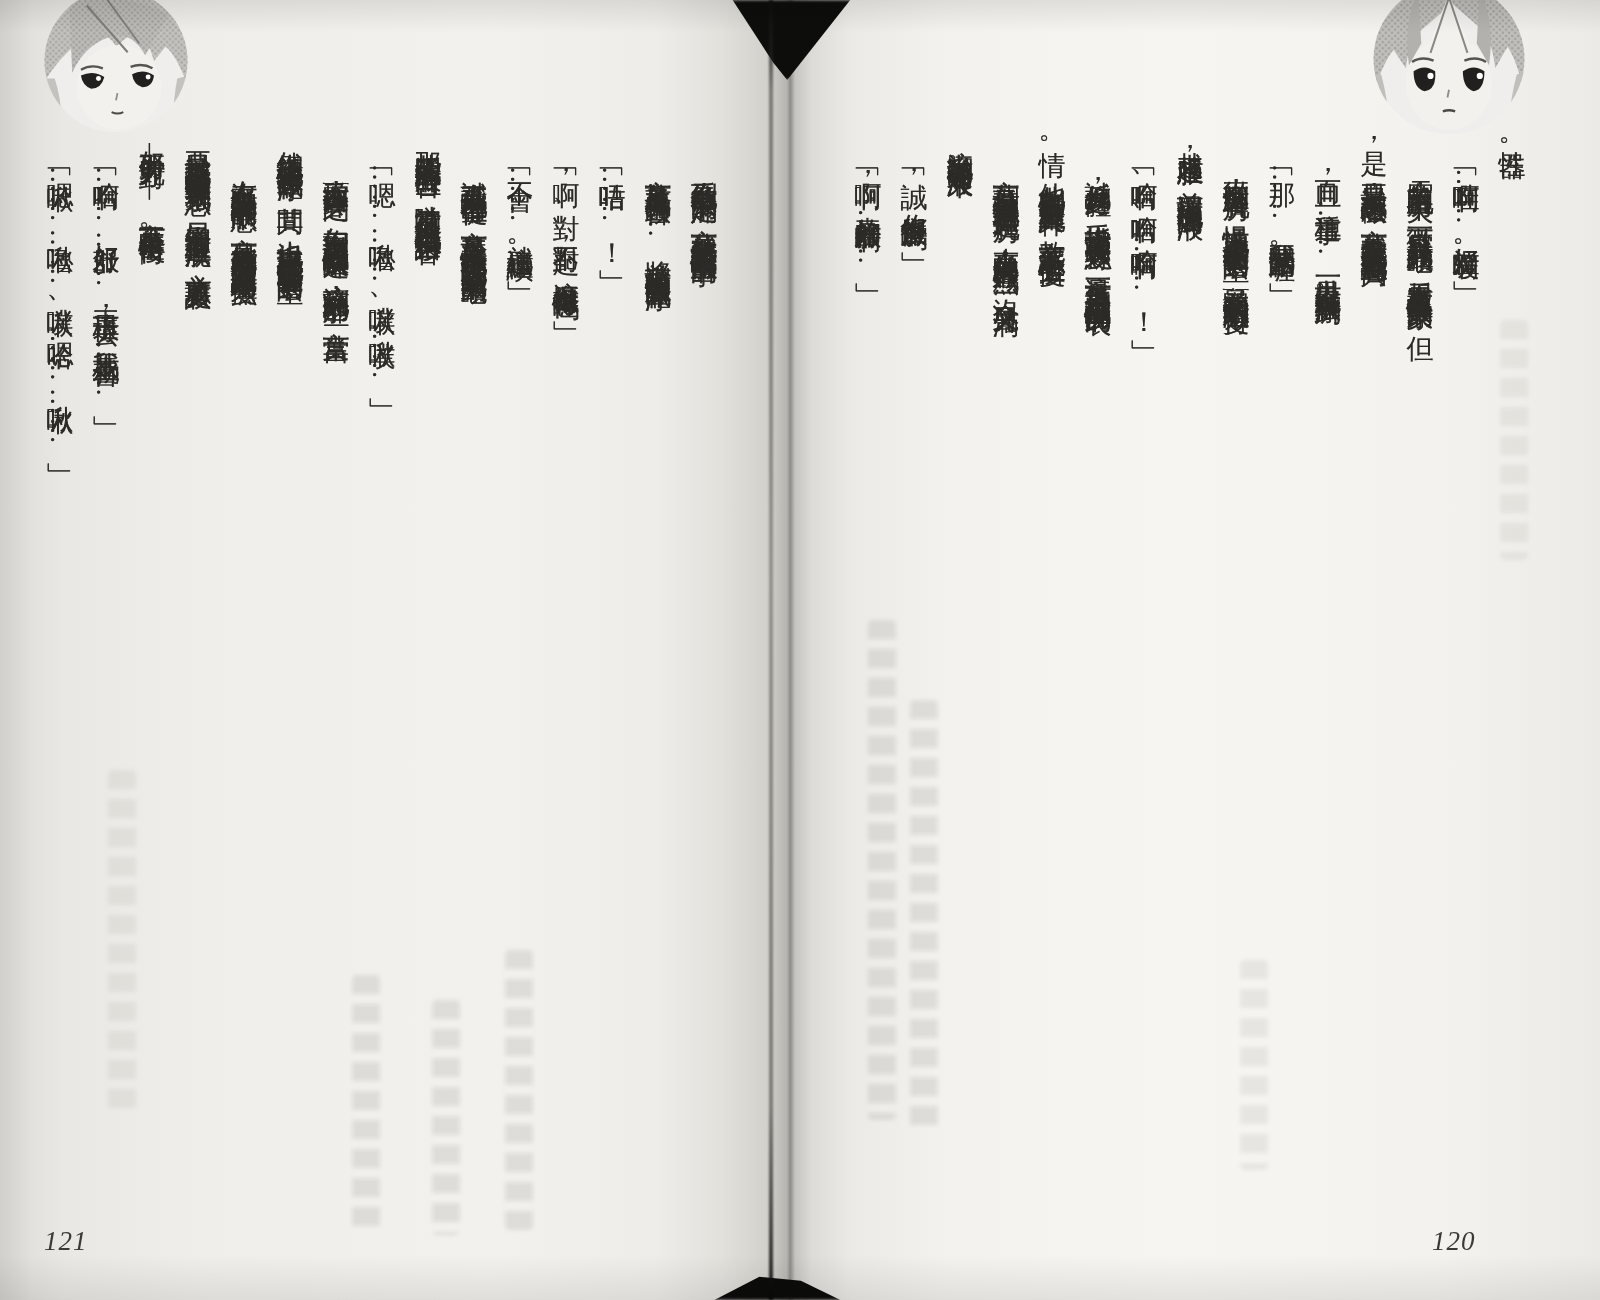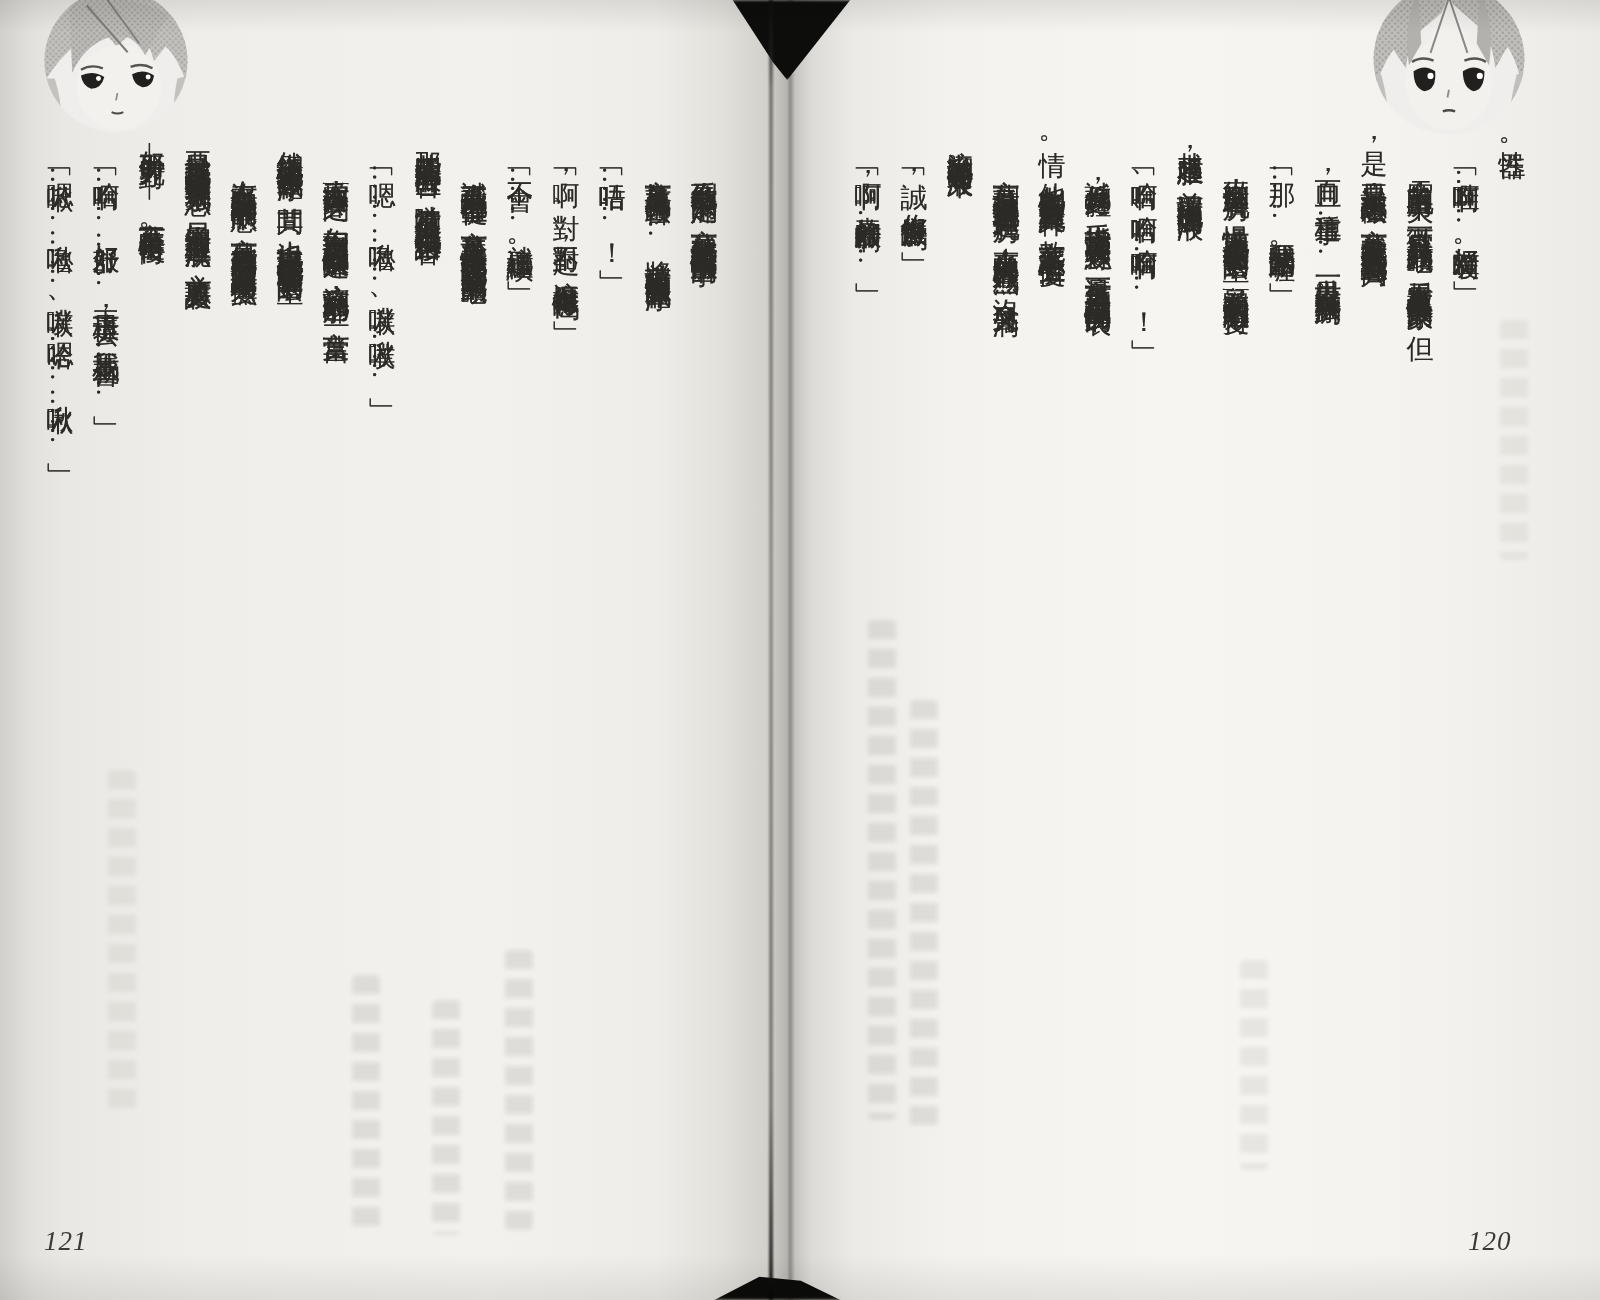--- a/index.html
+++ b/index.html
@@ -45,21 +45,21 @@
     text-shadow:0 0 .4px rgba(20,20,18,.55);
   }
   .page-text.right-pg{left:845px;}
   .page-text.left-pg{left:37px;}
   .col{line-height:46px;white-space:nowrap;}
   .page-number{
     position:absolute;font-style:italic;font-size:27px;color:#3a3937;
     letter-spacing:1px;
   }
   .page-number.pn-left{left:44px;top:1226px;}
-  .page-number.pn-right{left:1468px;top:1226px;}
+  .page-number.pn-right{left:1432px;top:1226px;}
   .portrait{position:absolute;}
   .portrait.p-left{left:43px;top:-12px;width:146px;height:146px;}
   .portrait.p-right{left:1372px;top:-18px;width:154px;height:154px;}
   .ghost{
     position:absolute;width:28px;border-radius:5px;pointer-events:none;
     background:repeating-linear-gradient(180deg,
       rgba(70,70,66,.11) 0 19px,rgba(0,0,0,0) 19px 29px);
     filter:blur(2.2px);
   }
   .g1{left:868px;top:620px;height:500px;}

